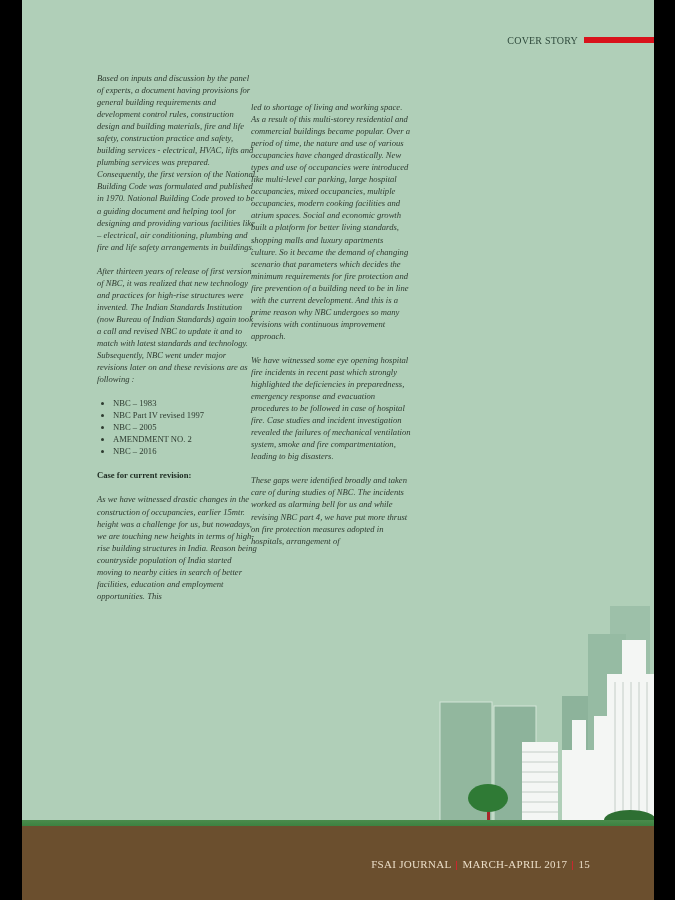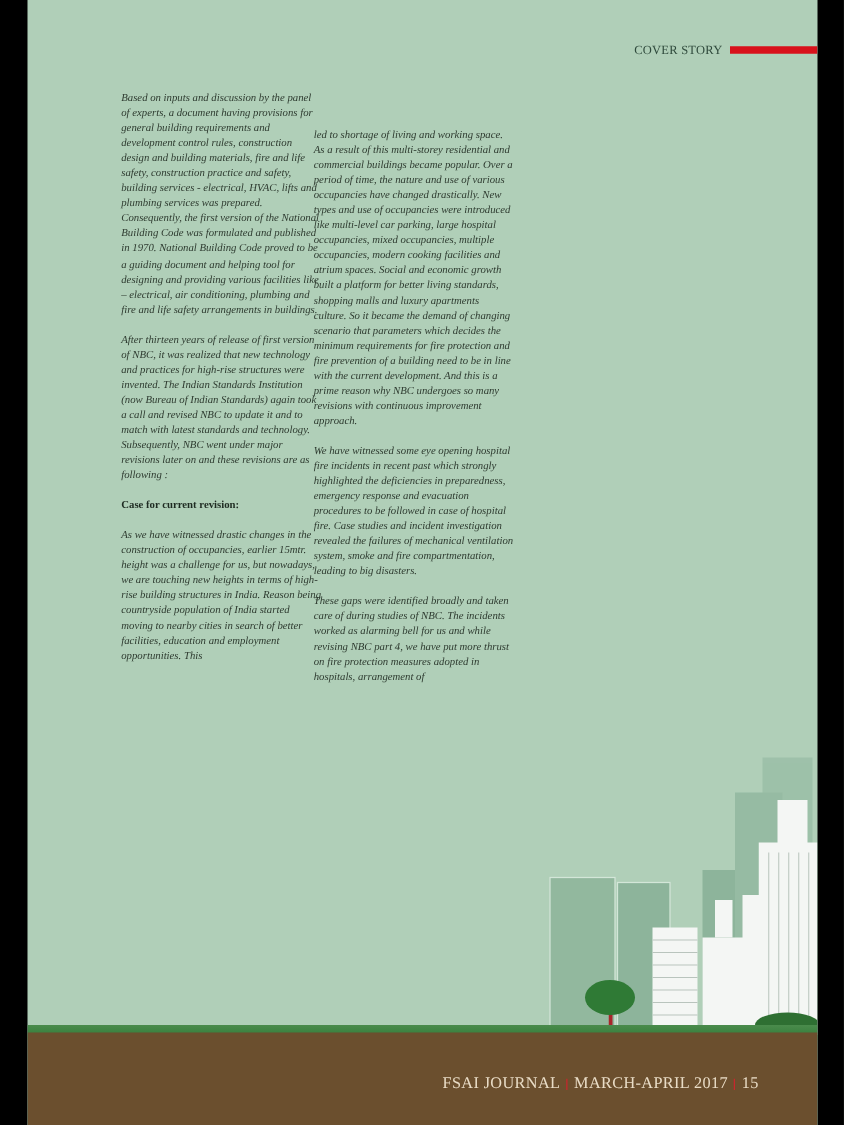--- a/index.html
+++ b/index.html
@@ -14,35 +14,42 @@
   .col2{left:229px;top:72px;width:160px;margin-top:29px;}
   .col h4{margin:0 0 12px 0;font-size:8.6px;font-weight:bold;color:#1e2b22;}
   .col ul{margin:0 0 12px 0;padding-left:16px;}
   .col li{margin:0;}
   .pull{position:absolute;left:405px;top:74px;width:180px;}
   .dots{border-top:2px dotted #8aa893;height:0;margin:0;}
   .quote{font-style:italic;font-size:16.6px;line-height:26.4px;color:#27332a;text-align:center;padding:24px 0 20px 0;}
   .skyline{position:absolute;left:400px;top:590px;width:232px;height:240px;}
   .ground{position:absolute;left:0;top:826px;width:632px;height:74px;background:#6b4f2e;}
   .grass{position:absolute;left:0;top:820px;width:632px;height:12px;background:linear-gradient(#4a8b4c,#2f7a35);}
-  .footer{position:absolute;left:0;right:0;top:858px;text-align:right;padding-right:47px;font-size:13px;color:#e9dcc6;letter-spacing:0.3px;}
+  .footer{position:absolute;left:0;right:0;top:858px;text-align:right;padding-right:64px;font-size:11px;color:#e9dcc6;letter-spacing:0.3px;}
   .footer .sep{display:inline-block;width:1px;height:9px;background:#c8272d;margin:0 5px;vertical-align:middle;}
 </style>
 </head>
 <body>
 
 <div class="page">
   <div class="header">
     <span class="label">COVER STORY</span>
     <span class="bar"></span>
   </div>
 
   <div class="col col1">
     <p>Based on inputs and discussion by the panel of experts, a document having provisions for general building requirements and development control rules, construction design and building materials, fire and life safety, construction practice and safety, building services - electrical, HVAC, lifts and plumbing services was prepared. Consequently, the first version of the National Building Code was formulated and published in 1970. National Building Code proved to be a guiding document and helping tool for designing and providing various facilities like – electrical, air conditioning, plumbing and fire and life safety arrangements in buildings.</p>
     <p>After thirteen years of release of first version of NBC, it was realized that new technology and practices for high-rise structures were invented. The Indian Standards Institution (now Bureau of Indian Standards) again took a call and revised NBC to update it and to match with latest standards and technology. Subsequently, NBC went under major revisions later on and these revisions are as following :</p>
+    <ul>
+      <li>NBC – 1983</li>
+      <li>NBC Part IV revised 1997</li>
+      <li>NBC – 2005</li>
+      <li>AMENDMENT NO. 2</li>
+      <li>NBC – 2016</li>
+    </ul>
     <h4>Case for current revision:</h4>
     <p>As we have witnessed drastic changes in the construction of occupancies, earlier 15mtr. height was a challenge for us, but nowadays, we are touching new heights in terms of high-rise building structures in India. Reason being countryside population of India started moving to nearby cities in search of better facilities, education and employment opportunities. This</p>
   </div>
 
   <div class="col col2">
     <p>led to shortage of living and working space. As a result of this multi-storey residential and commercial buildings became popular. Over a period of time, the nature and use of various occupancies have changed drastically. New types and use of occupancies were introduced like multi-level car parking, large hospital occupancies, mixed occupancies, multiple occupancies, modern cooking facilities and atrium spaces. Social and economic growth built a platform for better living standards, shopping malls and luxury apartments culture. So it became the demand of changing scenario that parameters which decides the minimum requirements for fire protection and fire prevention of a building need to be in line with the current development.  And this is a prime reason why NBC undergoes so many revisions with continuous improvement approach.</p>
     <p>We have witnessed some eye opening hospital fire incidents in recent past which strongly highlighted the deficiencies in preparedness, emergency response and evacuation procedures to be followed in case of hospital fire. Case studies and incident investigation revealed the failures of mechanical ventilation system, smoke and fire compartmentation, leading to big disasters.</p>
     <p>These gaps were identified broadly and taken care of during studies of NBC. The incidents worked as alarming bell for us and while revising NBC part 4, we have put more thrust on fire protection measures adopted in hospitals, arrangement of</p>
   </div>
 

